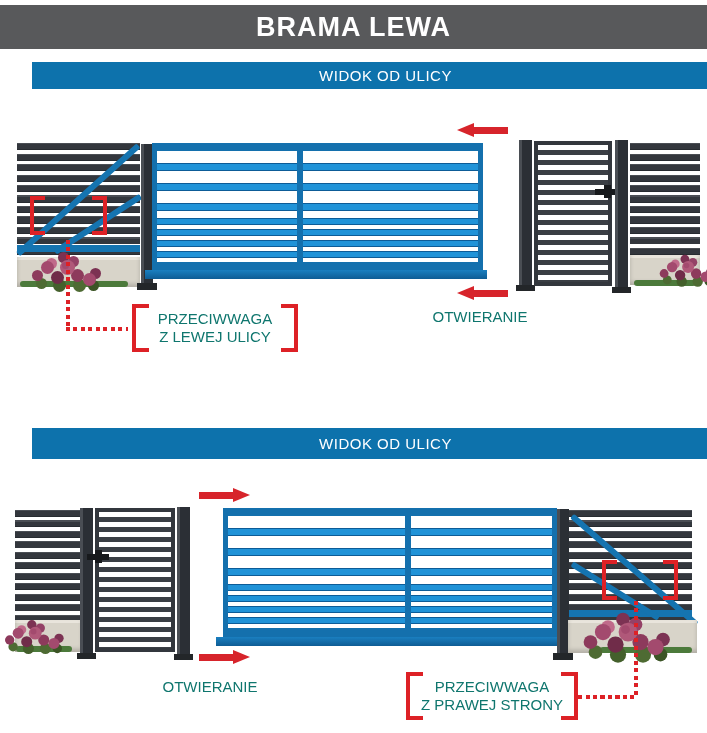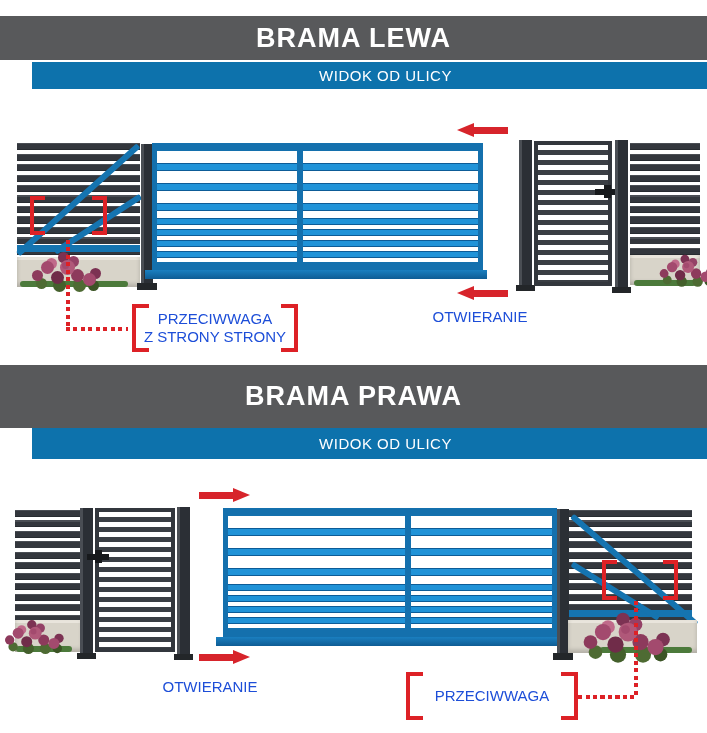--- a/index.html
+++ b/index.html
@@ -4,21 +4,21 @@
 <style>
   * { margin:0; padding:0; box-sizing:border-box; }
   html,body { background:#ffffff; }
   body { font-family:"Liberation Sans", sans-serif; }
   #canvas { position:relative; width:707px; height:733px; background:#ffffff; overflow:hidden; }
 
   
   .hdr { position:absolute; left:0; width:707px; background:#58595b; color:#fff;
          display:flex; align-items:center; justify-content:center;
          font-weight:bold; font-size:27px; letter-spacing:1px; }
-  .s1-hdr { top:16px;   height:44px;justify-content:center; }
+  .s1-hdr { top:5px;   height:44px;justify-content:center; }
   .s2-hdr { top:365px; height:63px; }
   .sub { position:absolute; left:0; width:707px; background:#0d72ac; color:#fff;
          display:flex; align-items:center; justify-content:center;
          font-size:15px; letter-spacing:.5px;margin-left:32px; }
   .s1-sub { top:62px;  height:27px; }
   .s2-sub { top:428px; height:31px; }
 
   
   .fence { position:absolute;
     background:repeating-linear-gradient(180deg,#4a4e54 0 1px,#33373d 1px 6px,#272b30 6px 7px,#ffffff 7px 10.5px); }
@@ -126,21 +126,21 @@
 
   .dotv { position:absolute; width:4px;
     background-image:repeating-linear-gradient(180deg,#dd2126 0 4px,transparent 4px 7.5px); }
   .doth { position:absolute; height:4px;
     background-image:repeating-linear-gradient(90deg,#dd2126 0 4px,transparent 4px 7.5px); }
   .s1-dotv { left:66px;  top:240px; height:88px; }
   .s1-doth { left:66px;  top:327px; width:62px; }
   .s2-dotv { left:634px; top:601px; height:95px; }
   .s2-doth { left:578px; top:695px; width:58px; }
 
-  .lbl { position:absolute; color:#1d4ed8; font-size:15px; line-height:18px;
+  .lbl { position:absolute; color:#0f766e; font-size:15px; line-height:18px;
          text-align:center; white-space:nowrap; }
   .cw { display:flex; flex-direction:column; align-items:center; justify-content:center; }
   .cw .bl { position:absolute; left:0;  top:0; bottom:0; width:17px; border:4px solid #dd2126; border-right:none; }
   .cw .br { position:absolute; right:0; top:0; bottom:0; width:17px; border:4px solid #dd2126; border-left:none; }
   .s1-cw   { left:132px; top:304px; width:166px; height:48px; }
   .s2-cw   { left:406px; top:672px; width:172px; height:48px; }
   .s1-open { left:400px; top:308px; width:160px; }
   .s2-open { left:130px; top:678px; width:160px; }
 </style>
 </head>
@@ -199,29 +199,26 @@
     <div class="bl"></div>
     <div class="br"></div>
   </div>
   <div class="dotv s1-dotv"></div>
   <div class="doth s1-doth"></div>
 
   <div class="lbl cw s1-cw">
     <div class="bl"></div>
     <div class="br"></div>
     <div>PRZECIWWAGA</div>
-    <div>Z STRONY STRONY</div>
+    <div>Z LEWEJ ULICY</div>
   </div>
   <div class="lbl s1-open">
     <div>OTWIERANIE</div>
   </div>
 
-  <div class="hdr s2-hdr">
-    <span>BRAMA PRAWA</span>
-  </div>
   <div class="sub s2-sub">
     <span>WIDOK OD ULICY</span>
   </div>
 
   <div class="fence s2-fenceL"></div>
   <div class="concrete s2-concL"></div>
   <div class="grass s2-grassL"></div>
   <div class="bush s2-bushL"></div>
 
   <div class="post s2-postWL"></div>
@@ -267,15 +264,16 @@
   <div class="dotv s2-dotv"></div>
   <div class="doth s2-doth"></div>
 
   <div class="lbl s2-open">
     <div>OTWIERANIE</div>
   </div>
   <div class="lbl cw s2-cw">
     <div class="bl"></div>
     <div class="br"></div>
     <div>PRZECIWWAGA</div>
+    <div>Z PRAWEJ STRONY</div>
   </div>
 
 </div>
 
 </body></html>

